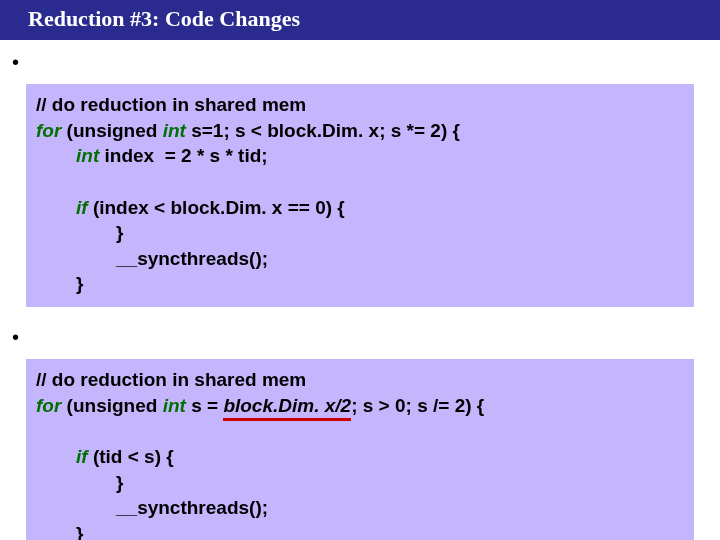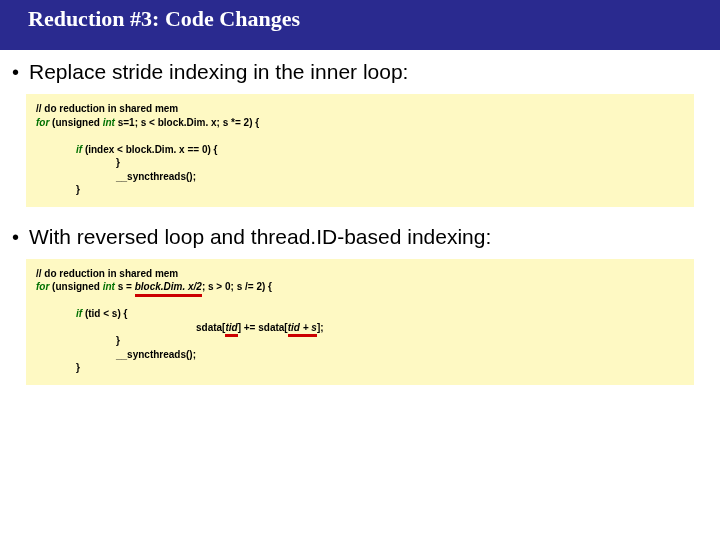--- a/index.html
+++ b/index.html
@@ -9,41 +9,41 @@
     background: #fff;
     font-family: Arial, Helvetica, sans-serif;
     overflow: hidden;
   }
   .title-bar {
     background: #2a2a8f;
     color: #fff;
     font-family: Georgia, 'Times New Roman', serif;
     font-weight: bold;
     font-size: 22px;
-    padding: 6px 14px 18px 28px;
+    padding: 6px 14px 8px 28px;
   }
   .bullet-row {
     display: flex;
     align-items: flex-start;
     padding: 10px 20px 6px 12px;
     font-size: 21px;
     color: #000;
   }
   .bullet-dot {
     font-size: 20px;
     margin-right: 10px;
     line-height: 1.2;
   }
   .code-block {
-    background: #fef9c3;
+    background: #c4b5fd;
     margin: 4px 26px 8px 26px;
     padding: 8px 10px 10px 10px;
     font-family: Arial, Helvetica, sans-serif;
     font-weight: bold;
-    font-size: 10px;
+    font-size: 19px;
     line-height: 1.35;
     color: #000;
   }
   .code-line { white-space: pre; position: relative; }
   .kw-green { color: #007000; font-style: italic; }
   .indent1 { padding-left: 40px; }
   .indent2 { padding-left: 80px; }
   .indent3 { padding-left: 160px; }
   .underline-wrap { position: relative; display: inline-block; font-style: italic; }
   .red-under {
@@ -54,40 +54,38 @@
     background: #cc0000;
   }
 </style>
 </head>
 <body>
 
 <div class="title-bar">Reduction #3: Code Changes</div>
 
 <div class="bullet-row">
   <span class="bullet-dot">•</span>
-  <span>Replace stride indexing in the inner loop:</span>
 </div>
 
 <div class="code-block">
   <div class="code-line">// do reduction in shared mem</div>
   <div class="code-line"><span class="kw-green">for</span><span> (unsigned </span><span class="kw-green">int</span><span> s=1; s &lt; block.Dim. x; s *= 2) {</span></div>
+  <div class="code-line indent1"><span class="kw-green">int</span><span> index  = 2 * s * tid;</span></div>
   <div class="code-line">&nbsp;</div>
   <div class="code-line indent1"><span class="kw-green">if</span><span> (index &lt; block.Dim. x == 0) {</span></div>
   <div class="code-line indent2">}</div>
   <div class="code-line indent2">__syncthreads();</div>
   <div class="code-line indent1">}</div>
 </div>
 
 <div class="bullet-row">
   <span class="bullet-dot">•</span>
-  <span>With reversed loop and thread.ID-based indexing:</span>
 </div>
 
 <div class="code-block">
   <div class="code-line">// do reduction in shared mem</div>
   <div class="code-line"><span class="kw-green">for</span><span> (unsigned </span><span class="kw-green">int</span><span> s = </span><span class="underline-wrap"><span>block.Dim. x/2</span><span class="red-under"></span></span><span>; s &gt; 0; s /= 2) {</span></div>
   <div class="code-line">&nbsp;</div>
   <div class="code-line indent1"><span class="kw-green">if</span><span> (tid &lt; s) {</span></div>
-  <div class="code-line indent3"><span>sdata[</span><span class="underline-wrap"><span>tid</span><span class="red-under"></span></span><span>] += sdata[</span><span class="underline-wrap"><span>tid + s</span><span class="red-under"></span></span><span>];</span></div>
   <div class="code-line indent2">}</div>
   <div class="code-line indent2">__syncthreads();</div>
   <div class="code-line indent1">}</div>
 </div>
 
 </body></html>

